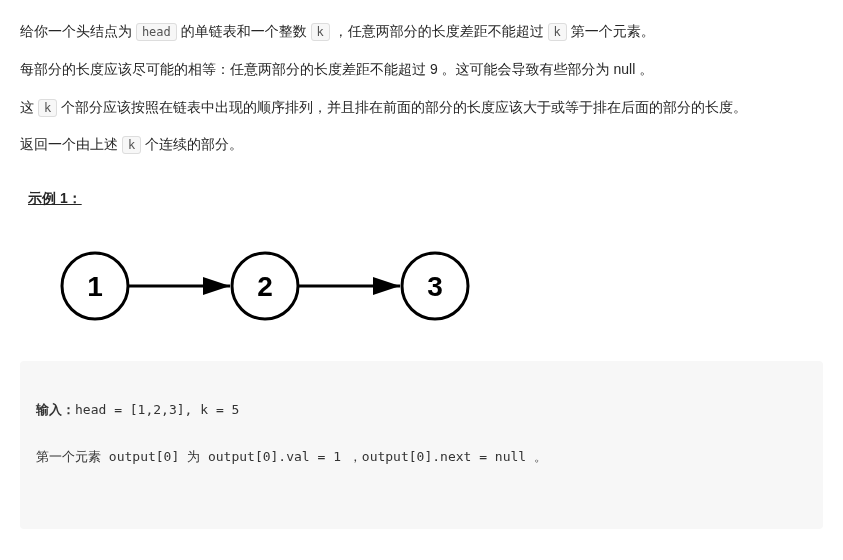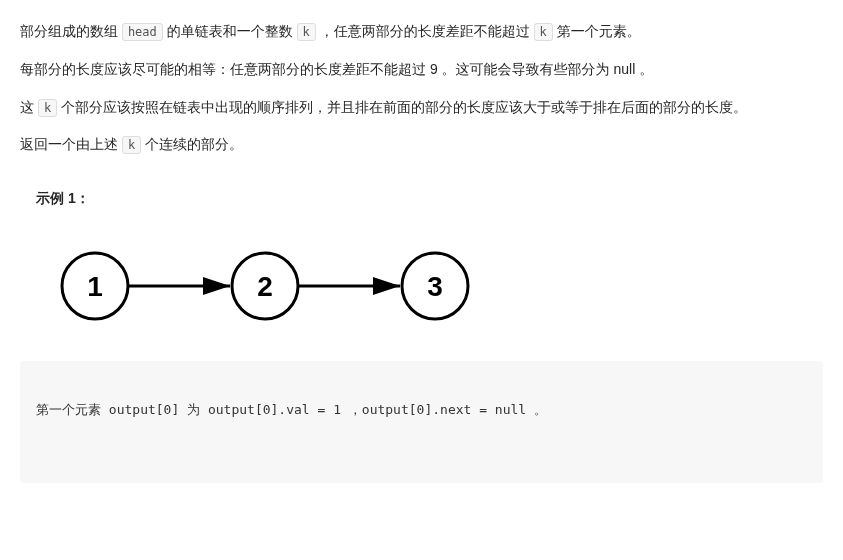--- a/index.html
+++ b/index.html
@@ -17,21 +17,22 @@
     background: #f7f7f7;
     border: 1px solid #ddd;
     border-radius: 3px;
     padding: 1px 5px;
     font-family: Menlo, Consolas, monospace;
     font-size: 12px;
     color: #555;
   }
   .example-title {
     font-weight: 700;
-    margin: 30px 0 20px 16px;
+    margin: 30px 0 20px 8px;
+    text-decoration: underline;
   }
   .diagram {
     margin: 30px 0 30px 20px;
   }
   .diagram svg { display:block; }
   .codeblock {
     background: #f7f7f7;
     border-radius: 4px;
     padding: 14px 16px;
     font-family: Menlo, Consolas, monospace;
@@ -40,21 +41,21 @@
     line-height: 1.8;
     white-space: pre-wrap;
   }
   .codeblock .row { display:block; }
   .codeblock .bold { font-weight:700; font-family: -apple-system, "Microsoft YaHei", sans-serif; }
 </style>
 </head>
 <body>
 
 <p>
-  <span>部分组成的数组 </span><code class="inline">head</code><span> 的单链表和一个整数 </span><code class="inline">k</code><span> ，任意两部分的长度差距不能超过 </span><code class="inline">k</code><span> 第一个元素。</span>
+  <span>给你一个头结点为 </span><code class="inline">head</code><span> 的单链表和一个整数 </span><code class="inline">k</code><span> ，任意两部分的长度差距不能超过 </span><code class="inline">k</code><span> 第一个元素。</span>
 </p>
 
 <p>每部分的长度应该尽可能的相等：任意两部分的长度差距不能超过 9 。这可能会导致有些部分为 null 。</p>
 
 <p>
   <span>这 </span><code class="inline">k</code><span> 个部分应该按照在链表中出现的顺序排列，并且排在前面的部分的长度应该大于或等于排在后面的部分的长度。</span>
 </p>
 
 <p>
   <span>返回一个由上述 </span><code class="inline">k</code><span> 个连续的部分。</span>
@@ -74,15 +75,16 @@
   <line x1="88" y1="45" x2="190" y2="45" stroke="#000" stroke-width="3" marker-end="url(#arrow)"></line>
   <circle cx="225" cy="45" r="33" fill="#fff" stroke="#000" stroke-width="3"></circle>
   <text x="225" y="55" text-anchor="middle" font-size="28" font-weight="700" font-family="Arial">2</text>
   <line x1="258" y1="45" x2="360" y2="45" stroke="#000" stroke-width="3" marker-end="url(#arrow)"></line>
   <circle cx="395" cy="45" r="33" fill="#fff" stroke="#000" stroke-width="3"></circle>
   <text x="395" y="55" text-anchor="middle" font-size="28" font-weight="700" font-family="Arial">3</text>
 </svg>
 </div>
 
 <div class="codeblock">
+<span class="row"><span class="bold">输入：</span><span>head = [1,2,3], k = 5</span></span>
 <span class="row">第一个元素 output[0] 为 output[0].val = 1 ，output[0].next = null 。</span>
 
 </div>
 
 </body></html>

